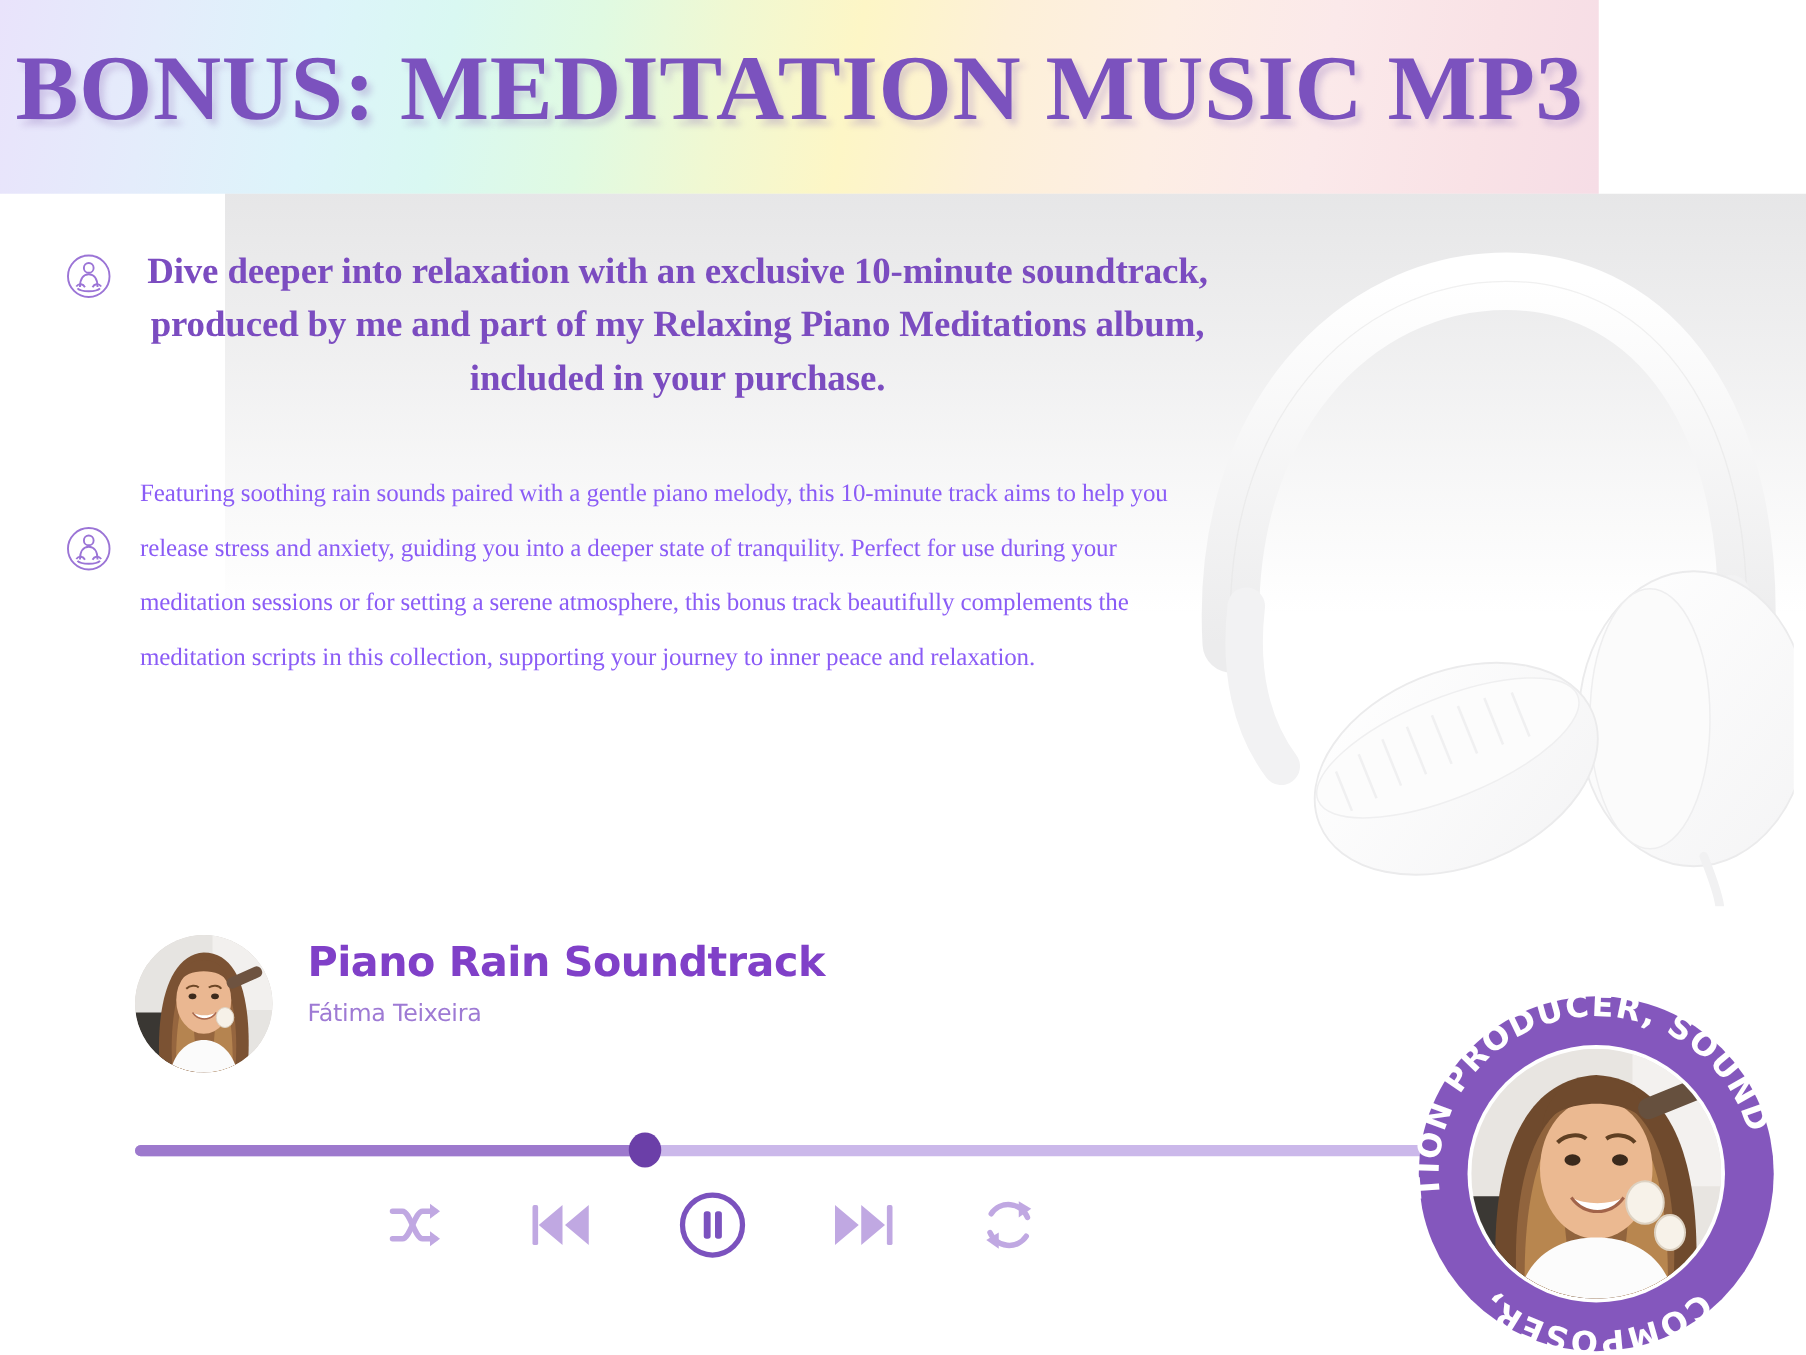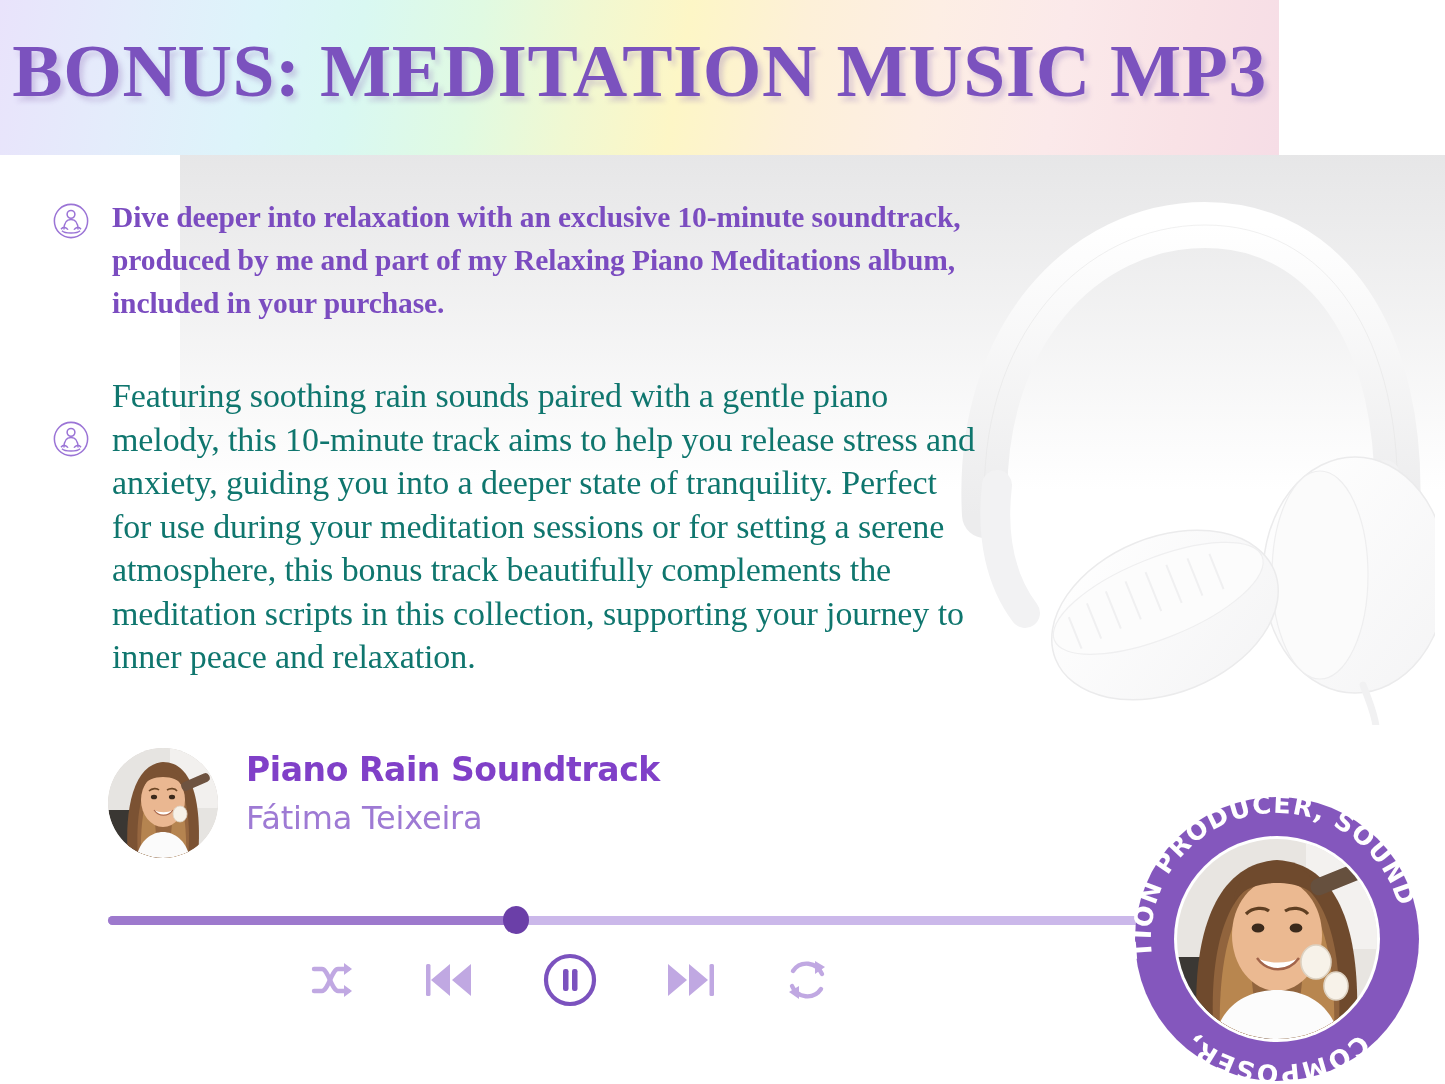--- a/index.html
+++ b/index.html
@@ -79,20 +79,21 @@
   .content {
     position: absolute;
     left: 52px;
     top: 196px;
     width: 920px;
   }
 
   .bullet-row {
     position: relative;
     padding-left: 60px;
+    text-align: center;
   }
 
   .lotus-icon {
     position: absolute;
     left: 0;
     width: 38px;
     height: 38px;
   }
 
   .lotus-icon.p1 { top: 6px; }
@@ -107,23 +108,23 @@
     letter-spacing: -0.1px;
   }
 
   .para-body {
     position: absolute;
     left: 60px;
     top: 178px;
     width: 870px;
     font-family: "Liberation Serif", "DejaVu Serif", serif;
     font-weight: normal;
-    font-size: 34px;
+    font-size: 20px;
     line-height: 43.5px;
-    color: #0f766e;
+    color: #8b5cf6;
     letter-spacing: -0.1px;
   }
 
   
   .player {
     position: absolute;
     left: 108px;
     top: 748px;
     width: 1110px;
   }
@@ -152,21 +153,21 @@
     color: #8council;
     color: #8040c8;
     letter-spacing: -0.4px;
     line-height: 1.1;
   }
 
   .track-artist {
     margin-top: 13px;
     font-family: "DejaVu Sans", sans-serif;
     font-weight: normal;
-    font-size: 32px;
+    font-size: 19px;
     color: #9e7ad4;
     letter-spacing: -0.2px;
     line-height: 1.1;
   }
 
   
   .progress-wrap {
     position: relative;
     margin-top: 50px;
     height: 24px;

